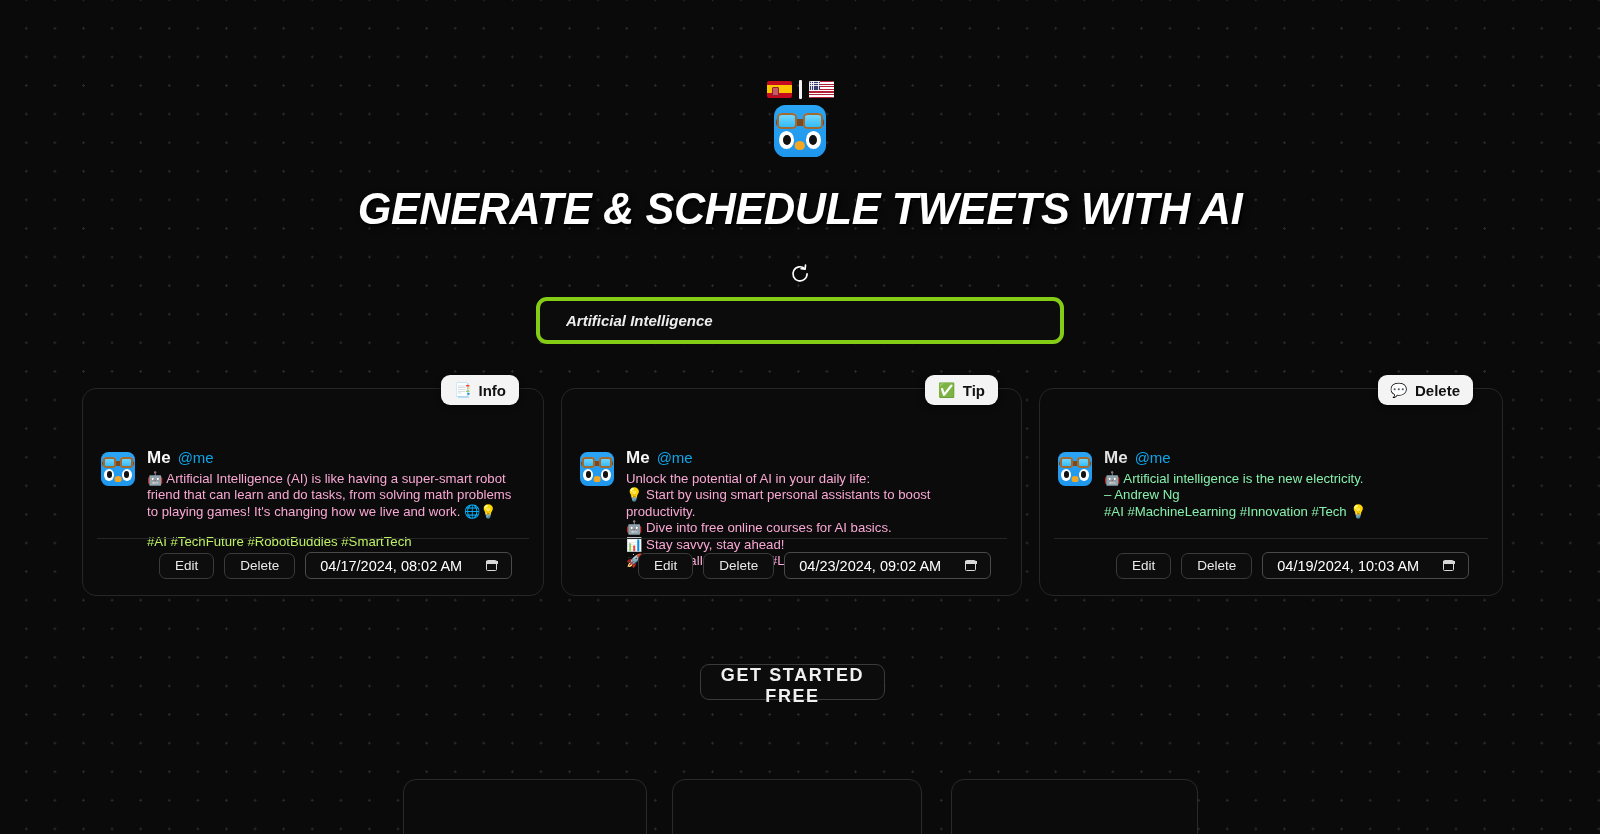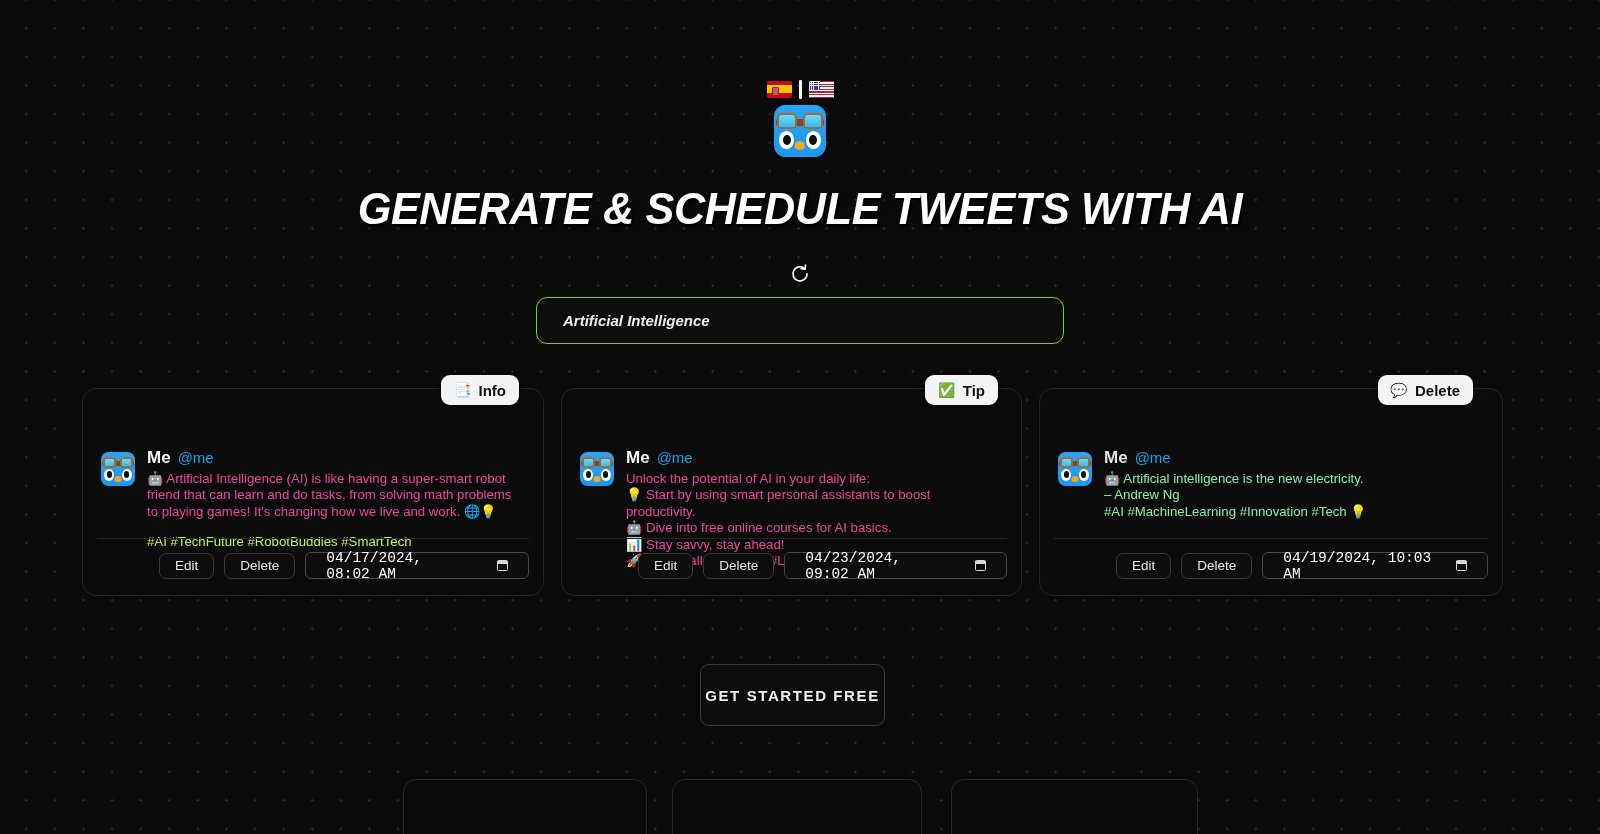--- a/index.html
+++ b/index.html
@@ -98,21 +98,21 @@
   
   .refresh-btn {
     position:absolute; top:258px; left:50%; transform:translateX(-50%);
     width:32px; height:30px; display:flex; align-items:center; justify-content:center;
     background:none; border:none; cursor:pointer;
   }
   .topic-input {
     position:absolute; top:297px; left:536px;
     width:528px; height:47px;
     background:#0c0c0c;
-    border:1px solid #84cc16; border-radius:11px;
+    border:4px solid #84cc16; border-radius:11px;
     color:#fff; font-size:15px; font-weight:bold; font-style:italic;
     padding:0 26px;
     outline:none;
   }
   .topic-input::placeholder { color:#ededed; opacity:1; font-weight:bold; font-style:italic; }
 
   
   .cards { position:absolute; top:388px; left:0; right:0; height:210px; }
   .card {
     position:absolute; top:0; height:208px;
@@ -138,21 +138,21 @@
   .card.c2 .badge { right:29px; }
 
   .tweet-top { display:flex; gap:12px;margin-top:40px; }
   .tweet-top .bird { width:34px; height:34px; margin-top:3px; }
   .tweet-body { flex:1; min-width:0; }
   .handle-line { display:flex; align-items:baseline; gap:7px; line-height:1.1; }
   .name { font-size:17px; font-weight:bold; color:#f7f7f7; }
   .handle { font-size:15px; color:#0ea5e9; }
   .tweet-text {
     margin-top:3px;
-    font-size:13.2px; line-height:16.5px; color:#ec4899;
+    font-size:13.2px; line-height:16.5px; color:#f9a8d4;
     white-space:pre-line;
   }
   .card.c2 .tweet-text, .card.c2 .name { color:#86efac; }
   .card.c2 .name { color:#e2e2e2; }
   .tweet-tags { margin-top:14px; font-size:13.2px; color:#bef264; }
 
   .card-footer {
     position:absolute; left:14px; right:14px; bottom:16px;
     border-top:1px solid #262626;
     padding-top:13px;
@@ -162,38 +162,38 @@
   .card.c1 .card-footer { justify-content:flex-start; padding-left:62px; }
   .card.c2 .card-footer { justify-content:flex-start; padding-left:62px; }
   .mini-btn {
     background:#0d0d0d; border:1px solid #3a3a3a; border-radius:7px;
     color:#e9e9e9; font-size:13.5px; height:26px; padding:0 15px;
     cursor:pointer; font-family:inherit;
   }
   .date-field {
     background:#0d0d0d; border:1px solid #4a4a4a; border-radius:6px;
     color:#fff; font-size:14.5px; height:27px;
-    padding:0 20px; min-width:200px;
+    padding:0 14px; min-width:200px;
     display:flex; align-items:center; justify-content:space-between; gap:24px;
-    font-family:Liberation Mono, monospace;
+    font-family:Liberation Sans, sans-serif;
   }
   .cal-ico {
     width:11px; height:11px; border:1.4px solid #d8d8d8; border-radius:1.5px;
     position:relative; flex:none;
   }
   .cal-ico::before {
     content:""; position:absolute; left:-1.4px; right:-1.4px; top:0px; height:2.5px; background:#d8d8d8;
   }
 
   
   .cta {
     position:absolute; top:664px; left:700px;
-    width:185px; height:62px;
+    width:185px; height:36px;
     background:#0c0c0c; border:1px solid #3b3b3b; border-radius:9px;
-    color:#f0f0f0; font-size:15px; font-weight:600; letter-spacing:1.6px;
+    color:#f0f0f0; font-size:18px; font-weight:600; letter-spacing:1.6px;
     cursor:pointer; font-family:inherit;
   }
 
   
   .bottom-row { position:absolute; top:779px; left:0; right:0; height:60px; }
   .bottom-card {
     position:absolute; top:0; height:60px;
     background:#0b0b0b; border:1px solid #2a2a2a;
     border-radius:13px 13px 0 0;
   }

